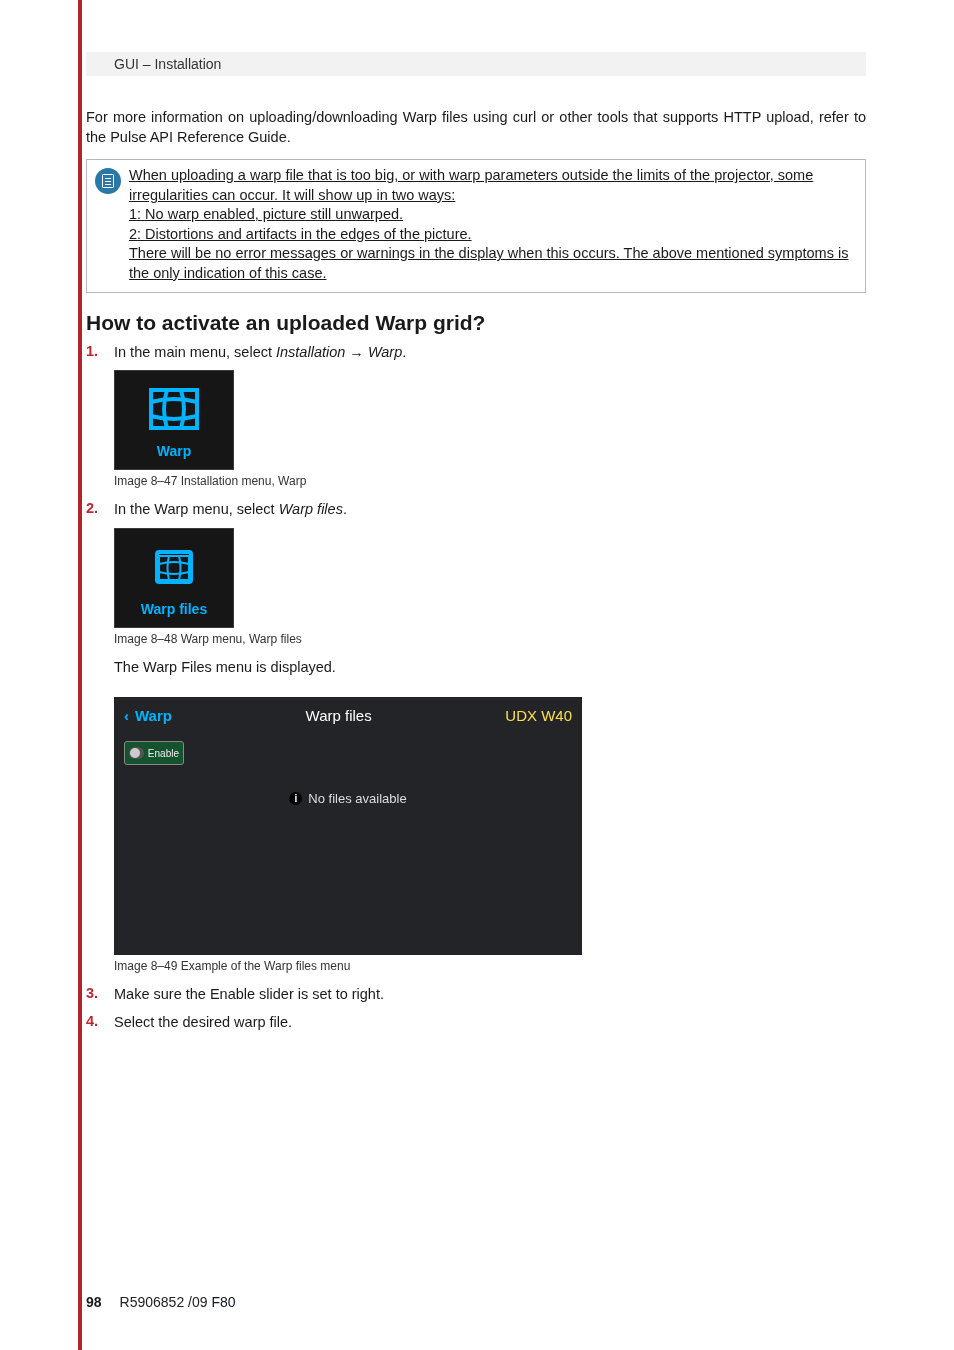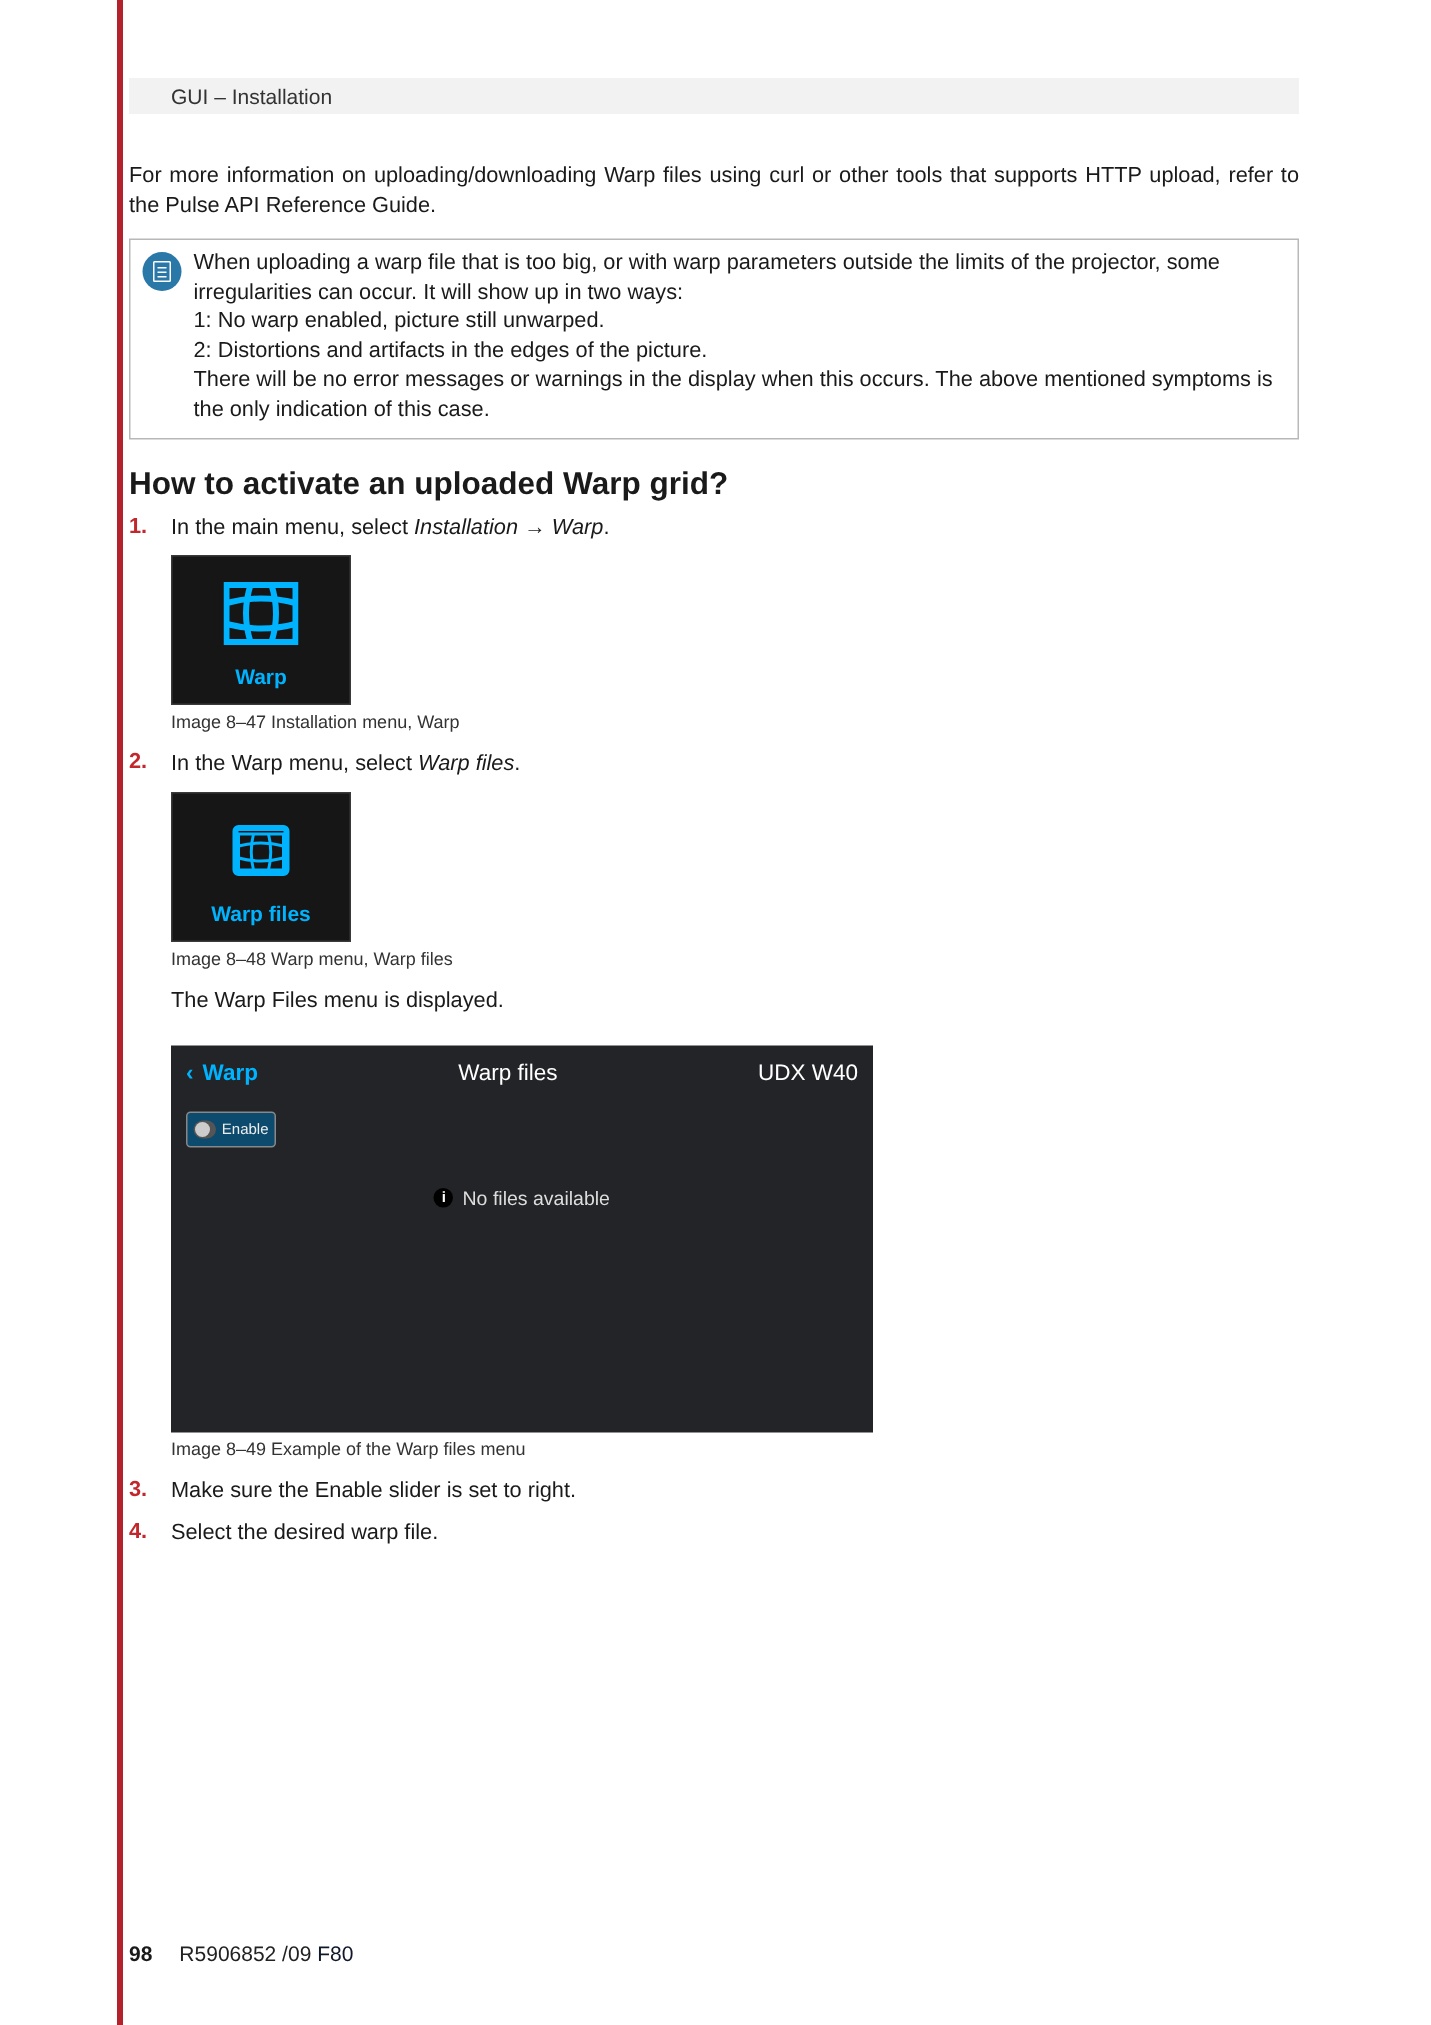--- a/index.html
+++ b/index.html
@@ -59,21 +59,21 @@
   .note-icon-circle {
     width: 26px; height: 26px;
     border-radius: 50%;
     background: #2a78a8;
     display: flex; align-items: center; justify-content: center;
   }
   .doc-icon { width: 12px; height: 14px; border: 1.5px solid #fff; border-radius: 1px; position: relative; }
   .doc-icon::before, .doc-icon::after { content:""; position:absolute; left:2px; right:2px; height:1px; background:#fff; }
   .doc-icon::before { top:3px; }
   .doc-icon::after { top:6px; box-shadow: 0 3px 0 #fff; }
-  .note-text { font-size: 14.5px; line-height: 1.35; }
+  .note-text { font-size: 14.5px; line-height: 1.35; text-decoration: underline; }
   .note-text div { margin: 0; }
   .h2 {
     font-size: 21px;
     font-weight: bold;
     margin: 8px 0 8px 0;
   }
   .step-row {
     display: flex;
     margin-bottom: 8px;
   }
@@ -120,31 +120,31 @@
   .ms-header {
     height: 36px;
     display: flex;
     align-items: center;
     justify-content: space-between;
     padding: 0 10px;
     font-size: 15px;
   }
   .ms-back { color: #00b3ff; font-weight: bold; display:flex; align-items:center; gap:6px; }
   .ms-title-center { color: #fff; font-size: 15px; }
-  .ms-device { color: #ffffff; font-size: 15px; }
+  .ms-device { color: #fde047; font-size: 15px; }
   .ms-enable {
     position: absolute;
     left: 10px; top: 44px;
     width: 60px; height: 24px;
     border: 1px solid #888;
     border-radius: 3px;
     display: flex; align-items: center; justify-content: flex-start;
     padding: 0 4px;
     gap: 4px;
-    background: #0c4a6e;
+    background: #14532d;
   }
   .ms-toggle {
     width: 18px; height: 12px; border-radius: 6px; background: #555;
     position: relative;
   }
   .ms-toggle::after {
     content:""; position:absolute; left:1px; top:1px; width:10px; height:10px; border-radius:50%; background:#ccc;
   }
   .ms-enable-label { font-size: 10px; color: #eee; }
   .ms-empty {

